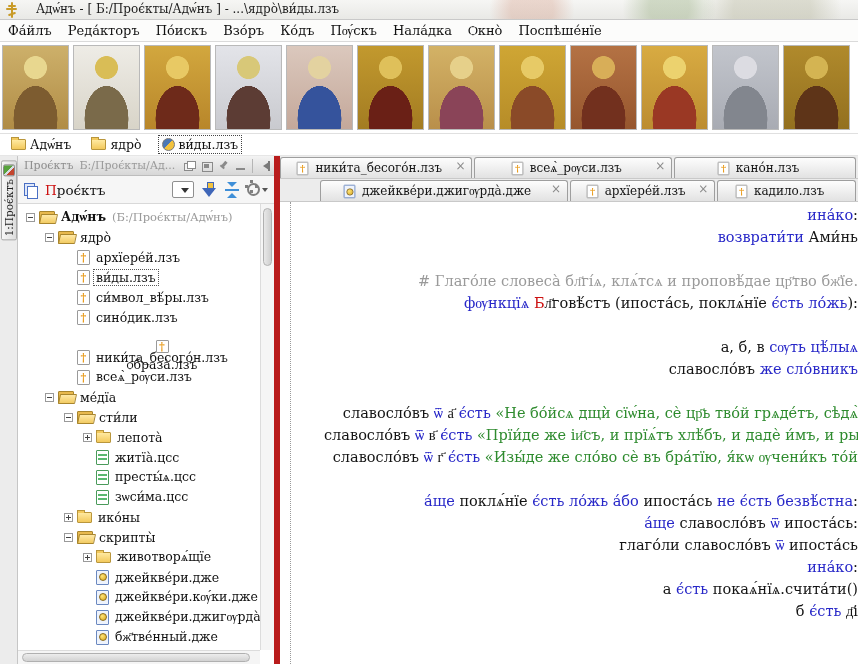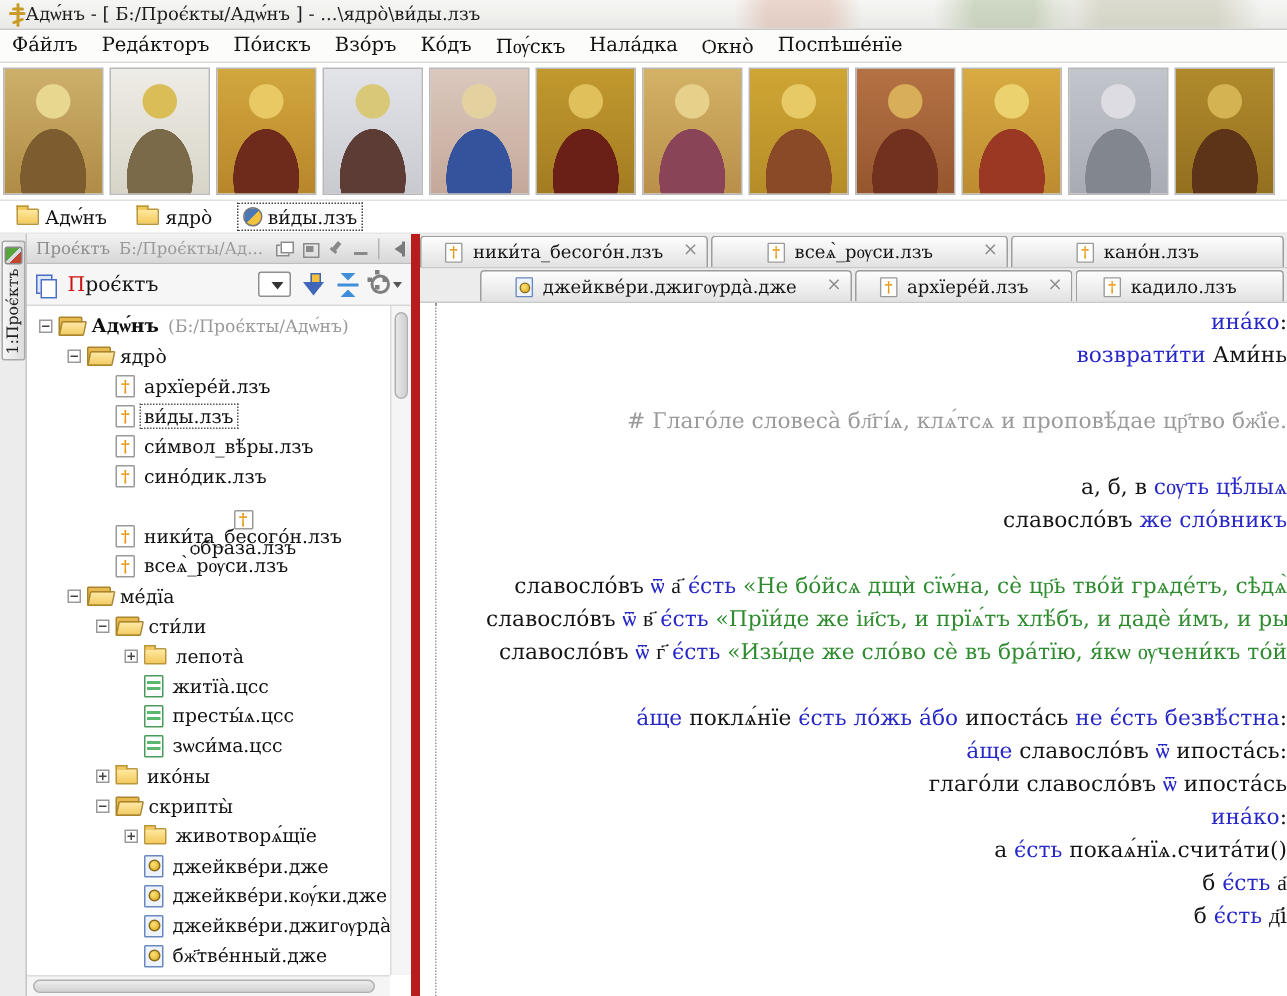--- a/index.html
+++ b/index.html
@@ -6,21 +6,21 @@
   html,body { width: 858px; height: 664px; overflow: hidden; }
   body {
     font-family: "DejaVu Serif", serif;
     background: #f0f0f0;
     --kw:#2727c8; --st:#2e8b2e; --com:#9a9a9a; --pl:#141414; --rub:#cc1111;
   }
   .window { width: 858px; height: 664px; display: flex; flex-direction: column; background:#fff; }
 
   
   .titlebar {
-    height: 20px; flex: 0 0 20px; display: flex; align-items: center; gap: 0;
+    height: 20px; flex: 0 0 20px; display: flex; align-items: center; gap: 19px;
     padding-left: 6px; border-bottom: 1px solid #c9c9c9;
     background:
       radial-gradient(circle at 62% 50%, rgba(200,120,90,.25) 0 4%, transparent 8%),
       radial-gradient(circle at 78% 40%, rgba(120,150,90,.3) 0 3%, transparent 7%),
       radial-gradient(circle at 90% 60%, rgba(170,170,140,.35) 0 5%, transparent 9%),
       linear-gradient(180deg,#f6f6f4,#e9e9e6);
   }
   .cross { position: relative; width: 11px; height: 16px; flex: 0 0 11px; }
   .cross i { position: absolute; background:#c99b28; border-radius:1px; }
   .cross .v { left: 5px; top: 0; width: 2px; height: 16px; }
@@ -404,33 +404,33 @@
             <span>кадило.лзъ</span>
           </div>
         </div>
       <div class="code-area">
         <div class="code-guide"></div>
         <div class="code" id="code">
             <div class="code-line" style="padding-left: 28px;"><span class="kw">ина́ко</span><span class="pl">:</span></div>
             <div class="code-line" style="padding-left: 56px;"><span class="kw">возврати́ти</span><span class="pl"> Ами́нь</span></div>
             <div class="code-line" style="padding-left: 0px;">&nbsp;</div>
             <div class="code-line" style="padding-left: 28px;"><span class="com"># Глаго́ле словеса̀ бл҃гі́ѧ, клѧ́тсѧ и проповѣ́дае цр҃тво бж҃їе.</span></div>
+            <div class="code-line" style="padding-left: 0px;"><span class="kw">фѹнкцїѧ </span><span class="rub">Б</span><span class="pl">л҃говѣ́стъ (ипоста́сь, поклѧ́нїе </span><span class="kw">є́сть</span><span class="pl"> </span><span class="kw">ло́жь</span><span class="pl">):</span></div>
             <div class="code-line" style="padding-left: 0px;">&nbsp;</div>
             <div class="code-line" style="padding-left: 28px;"><span class="pl">а, б, в </span><span class="kw">сѹть цѣ́лыѧ</span></div>
             <div class="code-line" style="padding-left: 28px;"><span class="pl">славосло́въ </span><span class="kw">же сло́вникъ</span></div>
             <div class="code-line" style="padding-left: 0px;">&nbsp;</div>
             <div class="code-line" style="padding-left: 28px;"><span class="pl">славосло́въ </span><span class="kw">ѿ</span><span class="pl"> а҃ </span><span class="kw">є́сть</span><span class="st"> «Не бо́йсѧ дщѝ сїѡ́на, сѐ цр҃ь тво́й грѧде́тъ, сѣдѧ̀</span></div>
             <div class="code-line" style="padding-left: 28px;"><span class="pl">славосло́въ </span><span class="kw">ѿ</span><span class="pl"> в҃ </span><span class="kw">є́сть</span><span class="st"> «Прїи́де же іи҃съ, и прїѧ́тъ хлѣ́бъ, и дадѐ и́мъ, и ры</span></div>
             <div class="code-line" style="padding-left: 28px;"><span class="pl">славосло́въ </span><span class="kw">ѿ</span><span class="pl"> г҃ </span><span class="kw">є́сть</span><span class="st"> «Изы́де же сло́во сѐ въ бра́тїю, я́кѡ ѹчени́къ то́й</span></div>
             <div class="code-line" style="padding-left: 0px;">&nbsp;</div>
             <div class="code-line" style="padding-left: 28px;"><span class="kw">а́ще</span><span class="pl"> поклѧ́нїе </span><span class="kw">є́сть ло́жь а́бо</span><span class="pl"> ипоста́сь </span><span class="kw">не є́сть безвѣ́стна</span><span class="pl">:</span></div>
             <div class="code-line" style="padding-left: 56px;"><span class="kw">а́ще</span><span class="pl"> славосло́въ </span><span class="kw">ѿ</span><span class="pl"> ипоста́сь:</span></div>
             <div class="code-line" style="padding-left: 84px;"><span class="pl">глаго́ли славосло́въ </span><span class="kw">ѿ</span><span class="pl"> ипоста́сь</span></div>
             <div class="code-line" style="padding-left: 28px;"><span class="kw">ина́ко</span><span class="pl">:</span></div>
             <div class="code-line" style="padding-left: 56px;"><span class="pl">а </span><span class="kw">є́сть</span><span class="pl"> покаѧ́нїѧ.счита́ти()</span></div>
-            <div class="code-line" style="padding-left: 56px;"><span class="pl">б </span><span class="kw">є́сть</span><span class="pl"> а҃</span></div>
             <div class="code-line" style="padding-left: 84px;"><span class="pl">б </span><span class="kw">є́сть</span><span class="pl"> д҃і</span></div>
           </div>
       </div>
     </div>
 
   </div>
 </div>
 
 </body></html>

